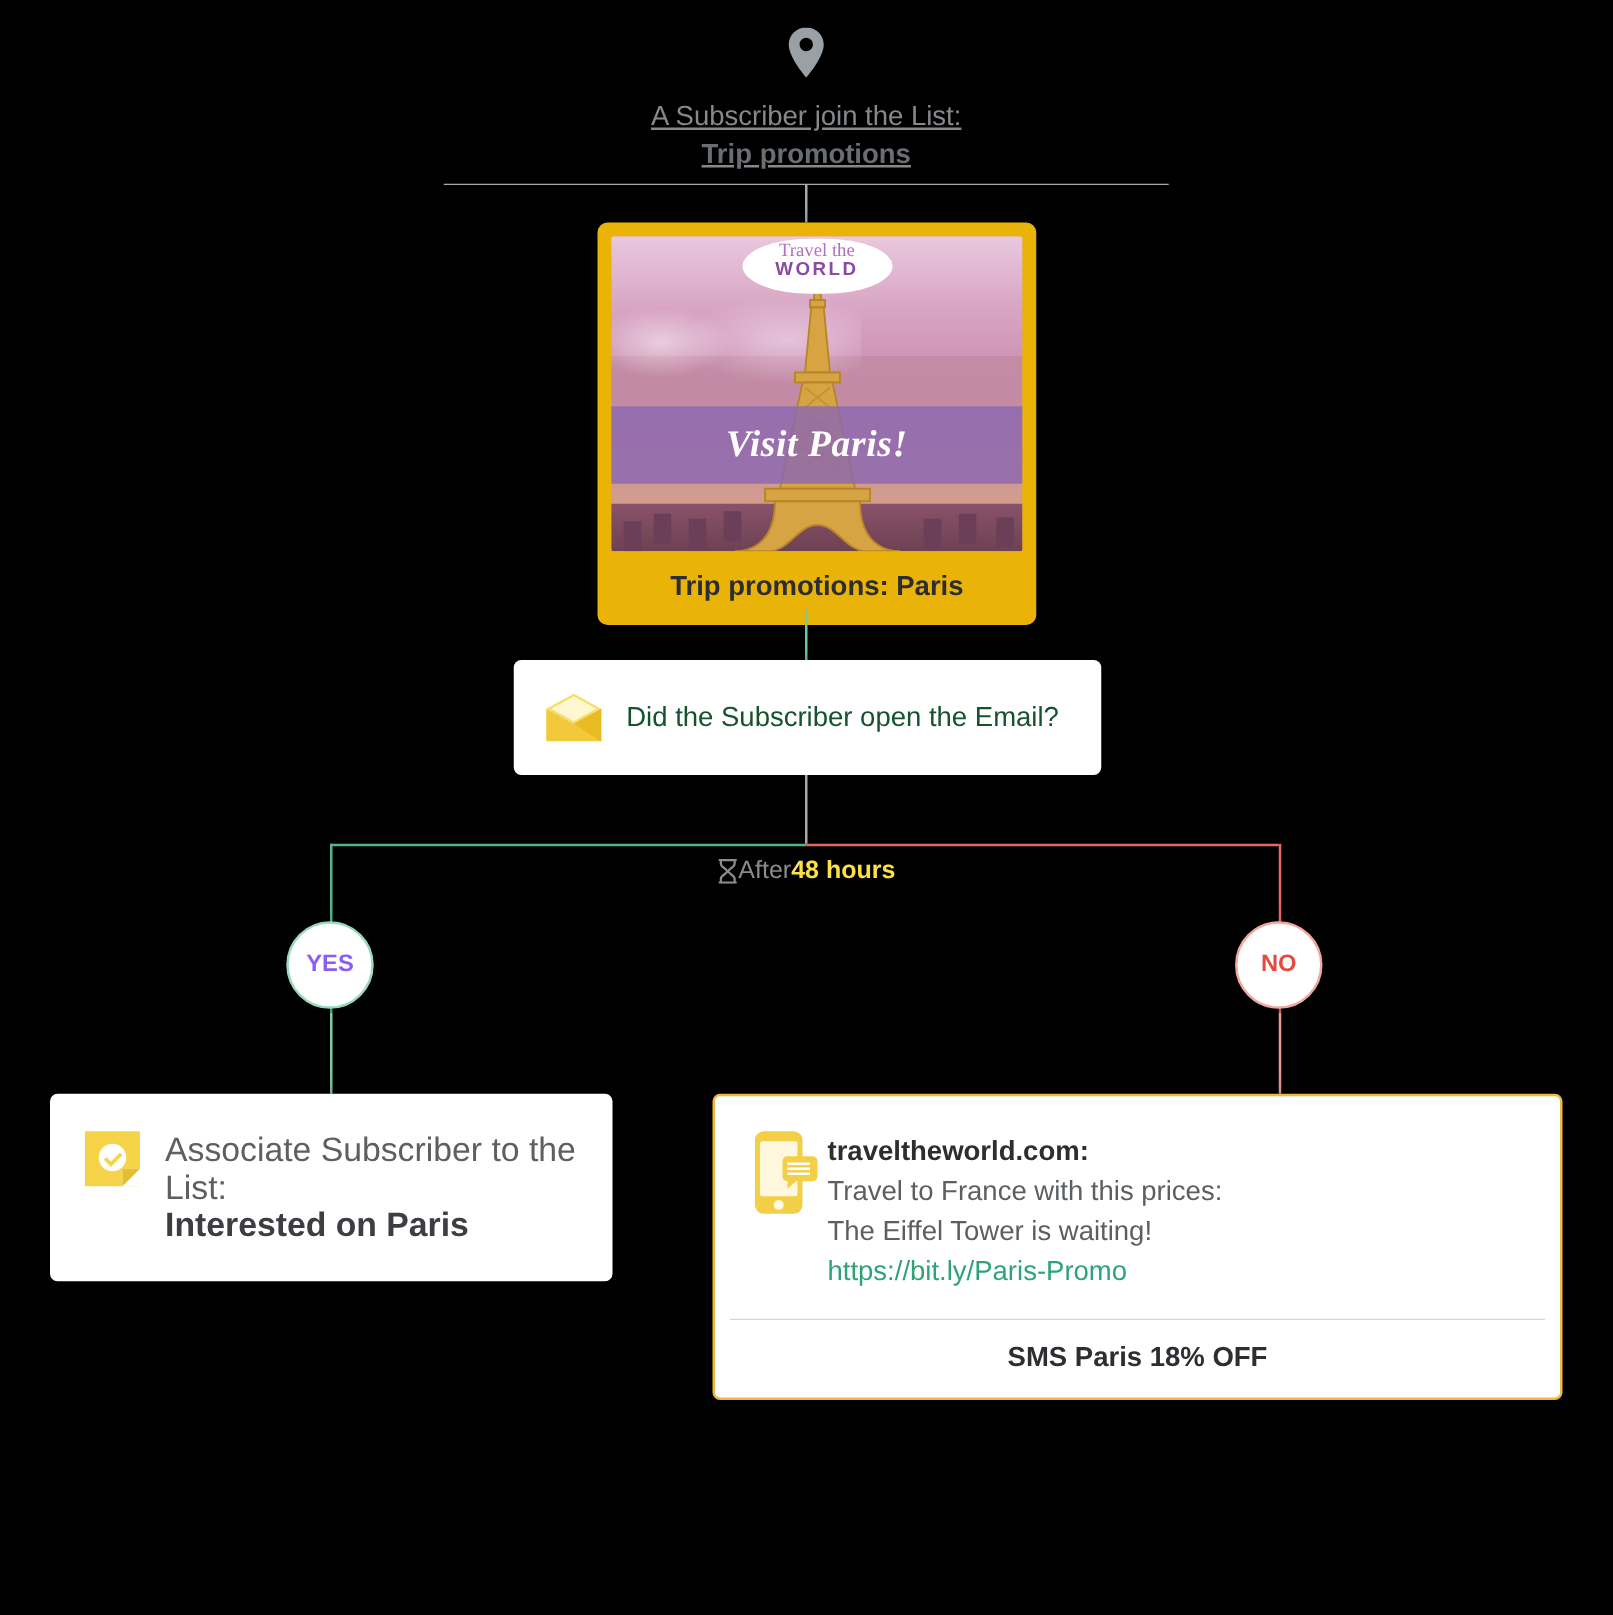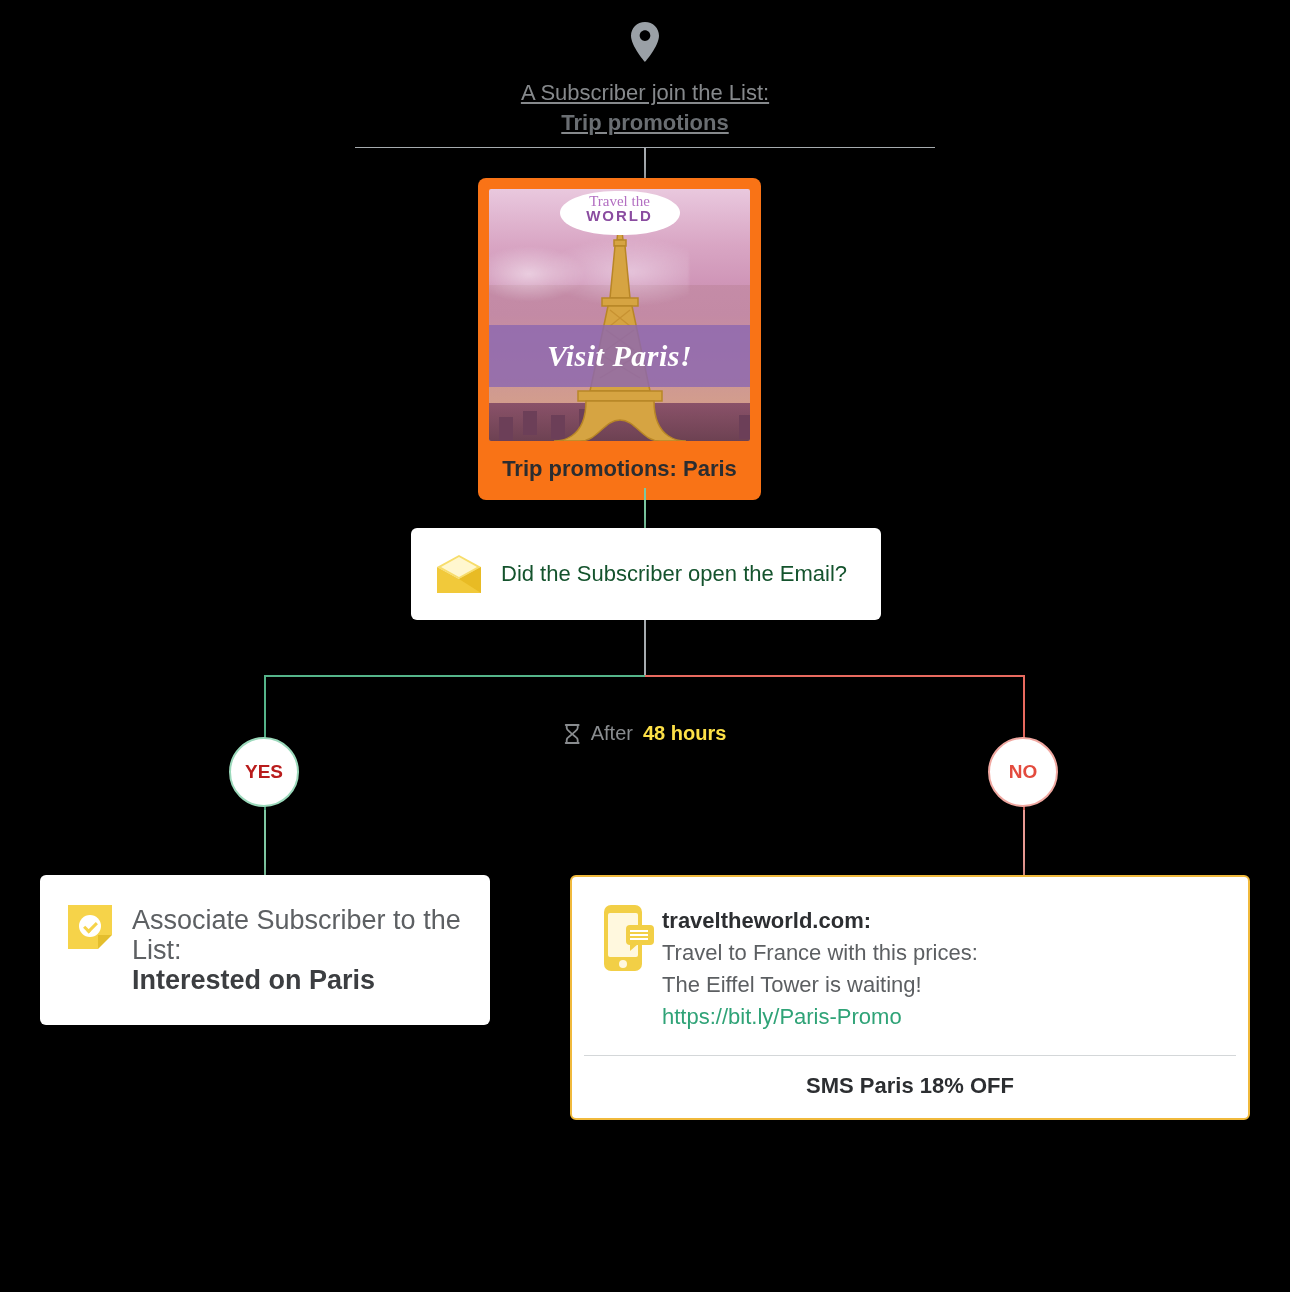--- a/index.html
+++ b/index.html
@@ -32,22 +32,22 @@
   
   .h-yes { left:264px; top:675px; width:381px; height:2px; background:#55b48a; }
   .h-no  { left:645px; top:675px; width:378px; height:2px; background:#e86a5f; }
   .v-yes { left:264px; top:675px; width:2px; height:135px; background:#55b48a; }
   .v-no  { left:1023px; top:675px; width:2px; height:135px; background:#e86a5f; }
   .v-yes2{ left:264px; top:810px; width:2px; height:65px; background:#7fc9a3; }
   .v-no2 { left:1023px; top:810px; width:2px; height:65px; background:#e99a93; }
 
   
   .email-card {
-    position:absolute; left:478px; top:178px; width:283px;
-    background:#f97316; border-radius:8px;
+    position:absolute; left:478px; top:178px; width:351px;
+    background:#eab308; border-radius:8px;
     box-shadow:0 6px 30px rgba(0,0,0,.35), 0 1px 4px rgba(0,0,0,.15);
     overflow:hidden;
   }
   .email-card .inner-pad { padding:11px 11px 0 11px; }
   .preview {
     height:252px; position:relative; overflow:hidden; border-radius:2px;
     background:
       linear-gradient(180deg,#e9c8de 0%, #d9a6c4 22%, #cf95b7 38%, transparent 38%),
       linear-gradient(180deg,#cf9db8 0%, #c68da9 25%, #c38aa5 50%, #d9a582 100%);
   }
@@ -82,33 +82,33 @@
     box-shadow:0 6px 30px rgba(0,0,0,.35), 0 1px 4px rgba(0,0,0,.15);
     display:flex; align-items:center; padding:0 24px;
   }
   .cond-card .txt { color:#14532d; font-size:22px; margin-left:18px; }
 
   
   .env-ic { width:48px; height:42px; position:relative; }
 
   
   .after {
-    position:absolute; left:50%; top:722px; transform:translateX(-50%);
-    color:#898c8f; font-size:20px; display:flex; align-items:center; gap:10px;text-align:center;
+    position:absolute; left:50%; top:685px; transform:translateX(-50%);
+    color:#898c8f; font-size:20px; display:flex; align-items:center; text-align:center;
   }
   .after .strong { font-weight:700; color:#fde047; }
 
   
   .circ {
     position:absolute; width:70px; height:70px; background:#fff;
     border-radius:50%; display:flex; align-items:center; justify-content:center;
     font-weight:700; font-size:19px;
     box-shadow:0 4px 18px rgba(0,0,0,.28);
   }
-  .circ.yes { left:229px; top:737px; border:2px solid #9bd9bb; color:#b91c1c; }
+  .circ.yes { left:229px; top:737px; border:2px solid #9bd9bb; color:#8b5cf6; }
   .circ.no  { left:988px; top:737px; border:2px solid #f0a8a1; color:#e34b3e; }
 
   
   .yes-card {
     position:absolute; left:40px; top:875px; width:450px;
     background:#fff; border-radius:6px;
     box-shadow:0 6px 30px rgba(0,0,0,.35), 0 1px 4px rgba(0,0,0,.15);
     padding:30px 28px; display:flex; align-items:flex-start;
   }
   .yes-card .txt { margin-left:20px; color:#5d6063; font-size:27px; line-height:30px;}

